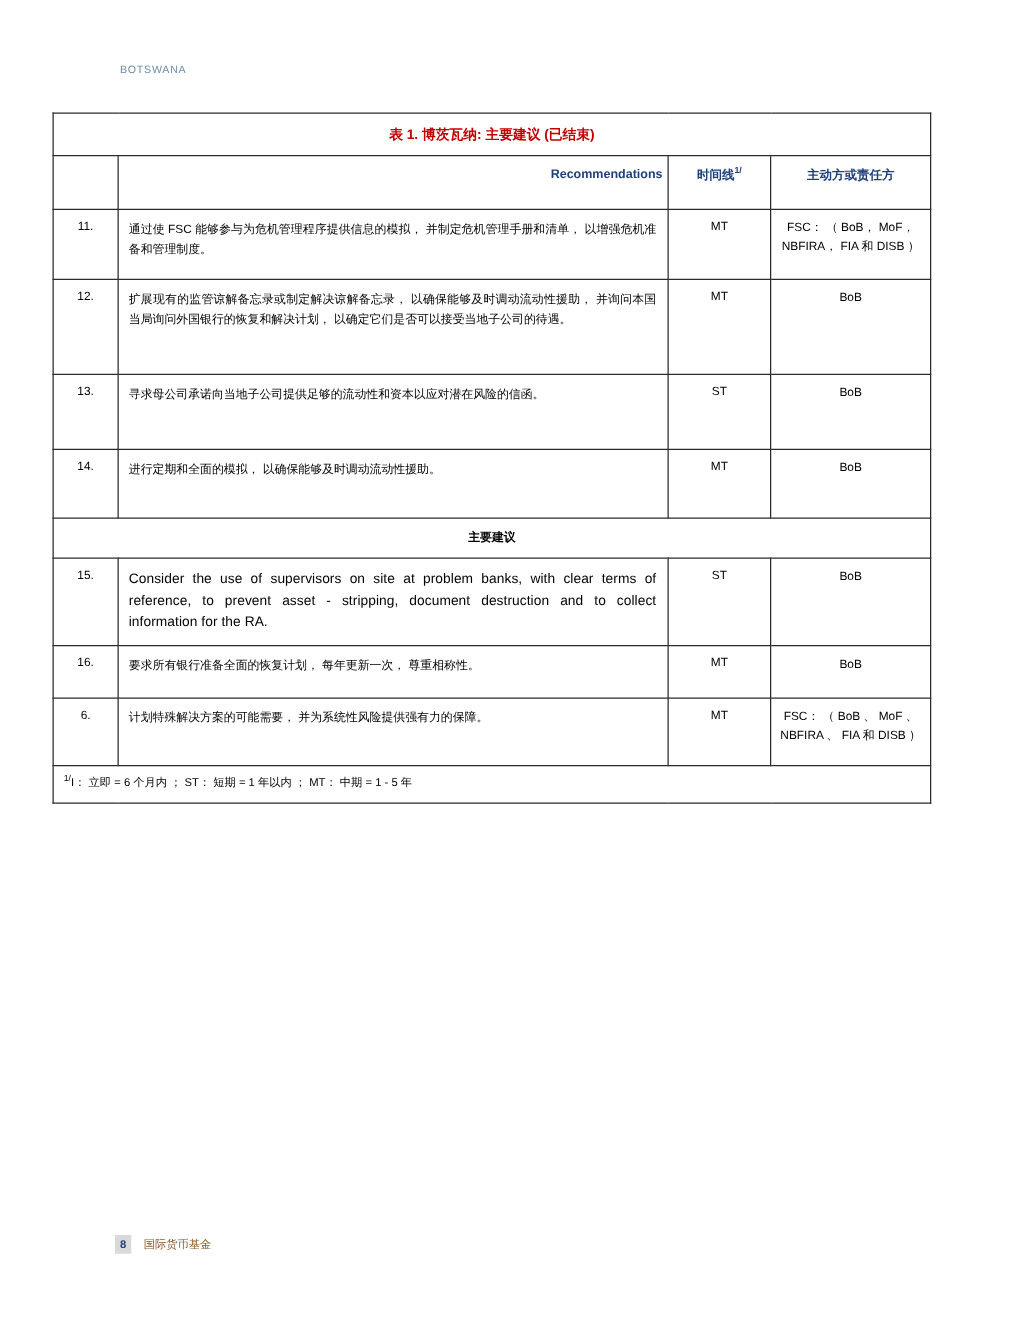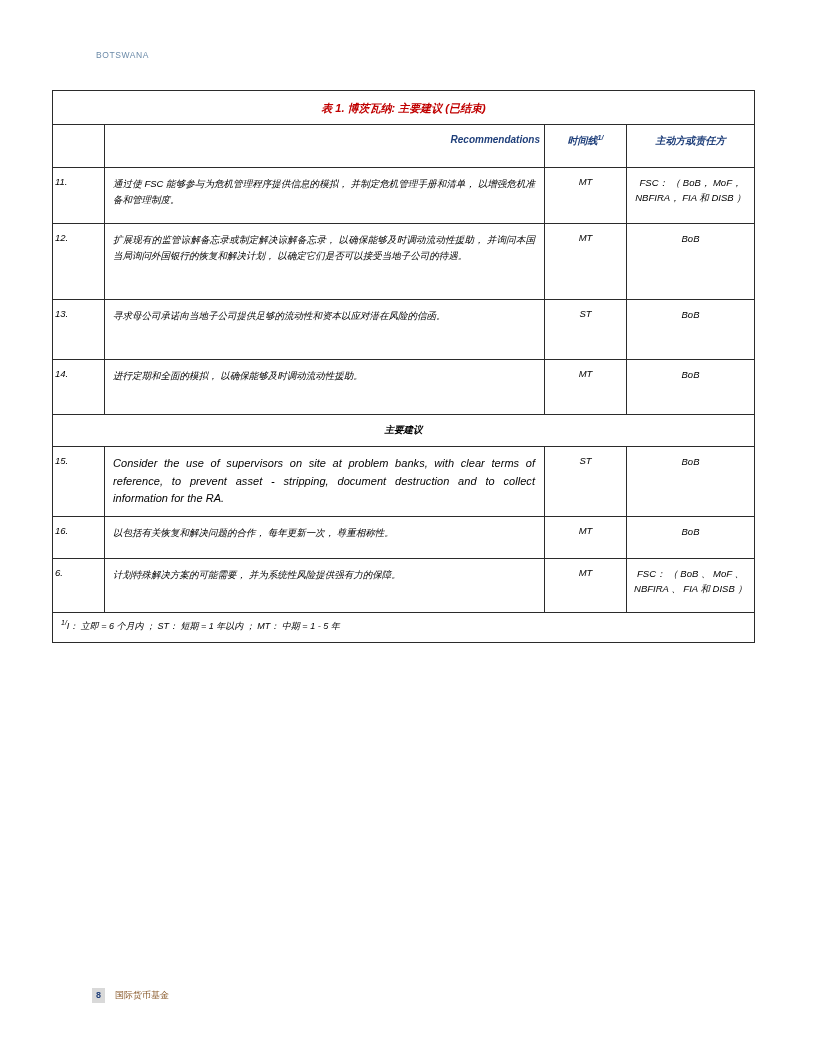--- a/index.html
+++ b/index.html
@@ -24,24 +24,23 @@
     position: absolute;
     left: 96px;
     top: 50px;
     font-size: 8.5px;
     letter-spacing: 0.6px;
     color: #6b8aa8;
     font-family: Liberation Sans, sans-serif;
   }
   .table-wrap {
     position: absolute;
-    left: 52px;
+    left: 42px;
     top: 90px;
     width: 702px;
-    font-style: italic;
   }
   table.main {
     border-collapse: collapse;
     width: 702px;
     table-layout: fixed;
   }
   table.main td {
     border: 1px solid #2b2b2b;
     vertical-align: top;
     padding: 0;
@@ -69,20 +68,21 @@
     text-align: right;
     padding: 9px 4px !important;
   }
   sup.marker {
     font-size: 7px;
     vertical-align: super;
     line-height: 0;
   }
   .num {
     width: 52px;
+    text-align: center;
     font-size: 9.5px;
     padding: 8px 2px 4px 2px !important;
     vertical-align: top;
   }
   .rec {
     width: 440px;
     font-size: 9.5px;
     line-height: 1.65;
     padding: 8px 9px 8px 8px !important;
     text-align: justify;
@@ -202,21 +202,21 @@
 
         <tr style="height:52px;">
           <td class="num">15.</td>
           <td class="rec rec-en">Consider the use of supervisors on site at problem banks, with clear terms of reference, to prevent asset - stripping, document destruction and to collect information for the RA.</td>
           <td class="time">ST</td>
           <td class="owner">BoB</td>
         </tr>
 
         <tr style="height:42px;">
           <td class="num">16.</td>
-          <td class="rec">以包括有关恢复和解决问题的合作， 每年更新一次， 尊重相称性。</td>
+          <td class="rec">要求所有银行准备全面的恢复计划， 每年更新一次， 尊重相称性。</td>
           <td class="time">MT</td>
           <td class="owner">BoB</td>
         </tr>
 
         <tr style="height:54px;">
           <td class="num">6.</td>
           <td class="rec">计划特殊解决方案的可能需要， 并为系统性风险提供强有力的保障。</td>
           <td class="time">MT</td>
           <td class="owner">FSC： （ BoB 、 MoF 、 NBFIRA 、 FIA 和 DISB ）</td>
         </tr>

